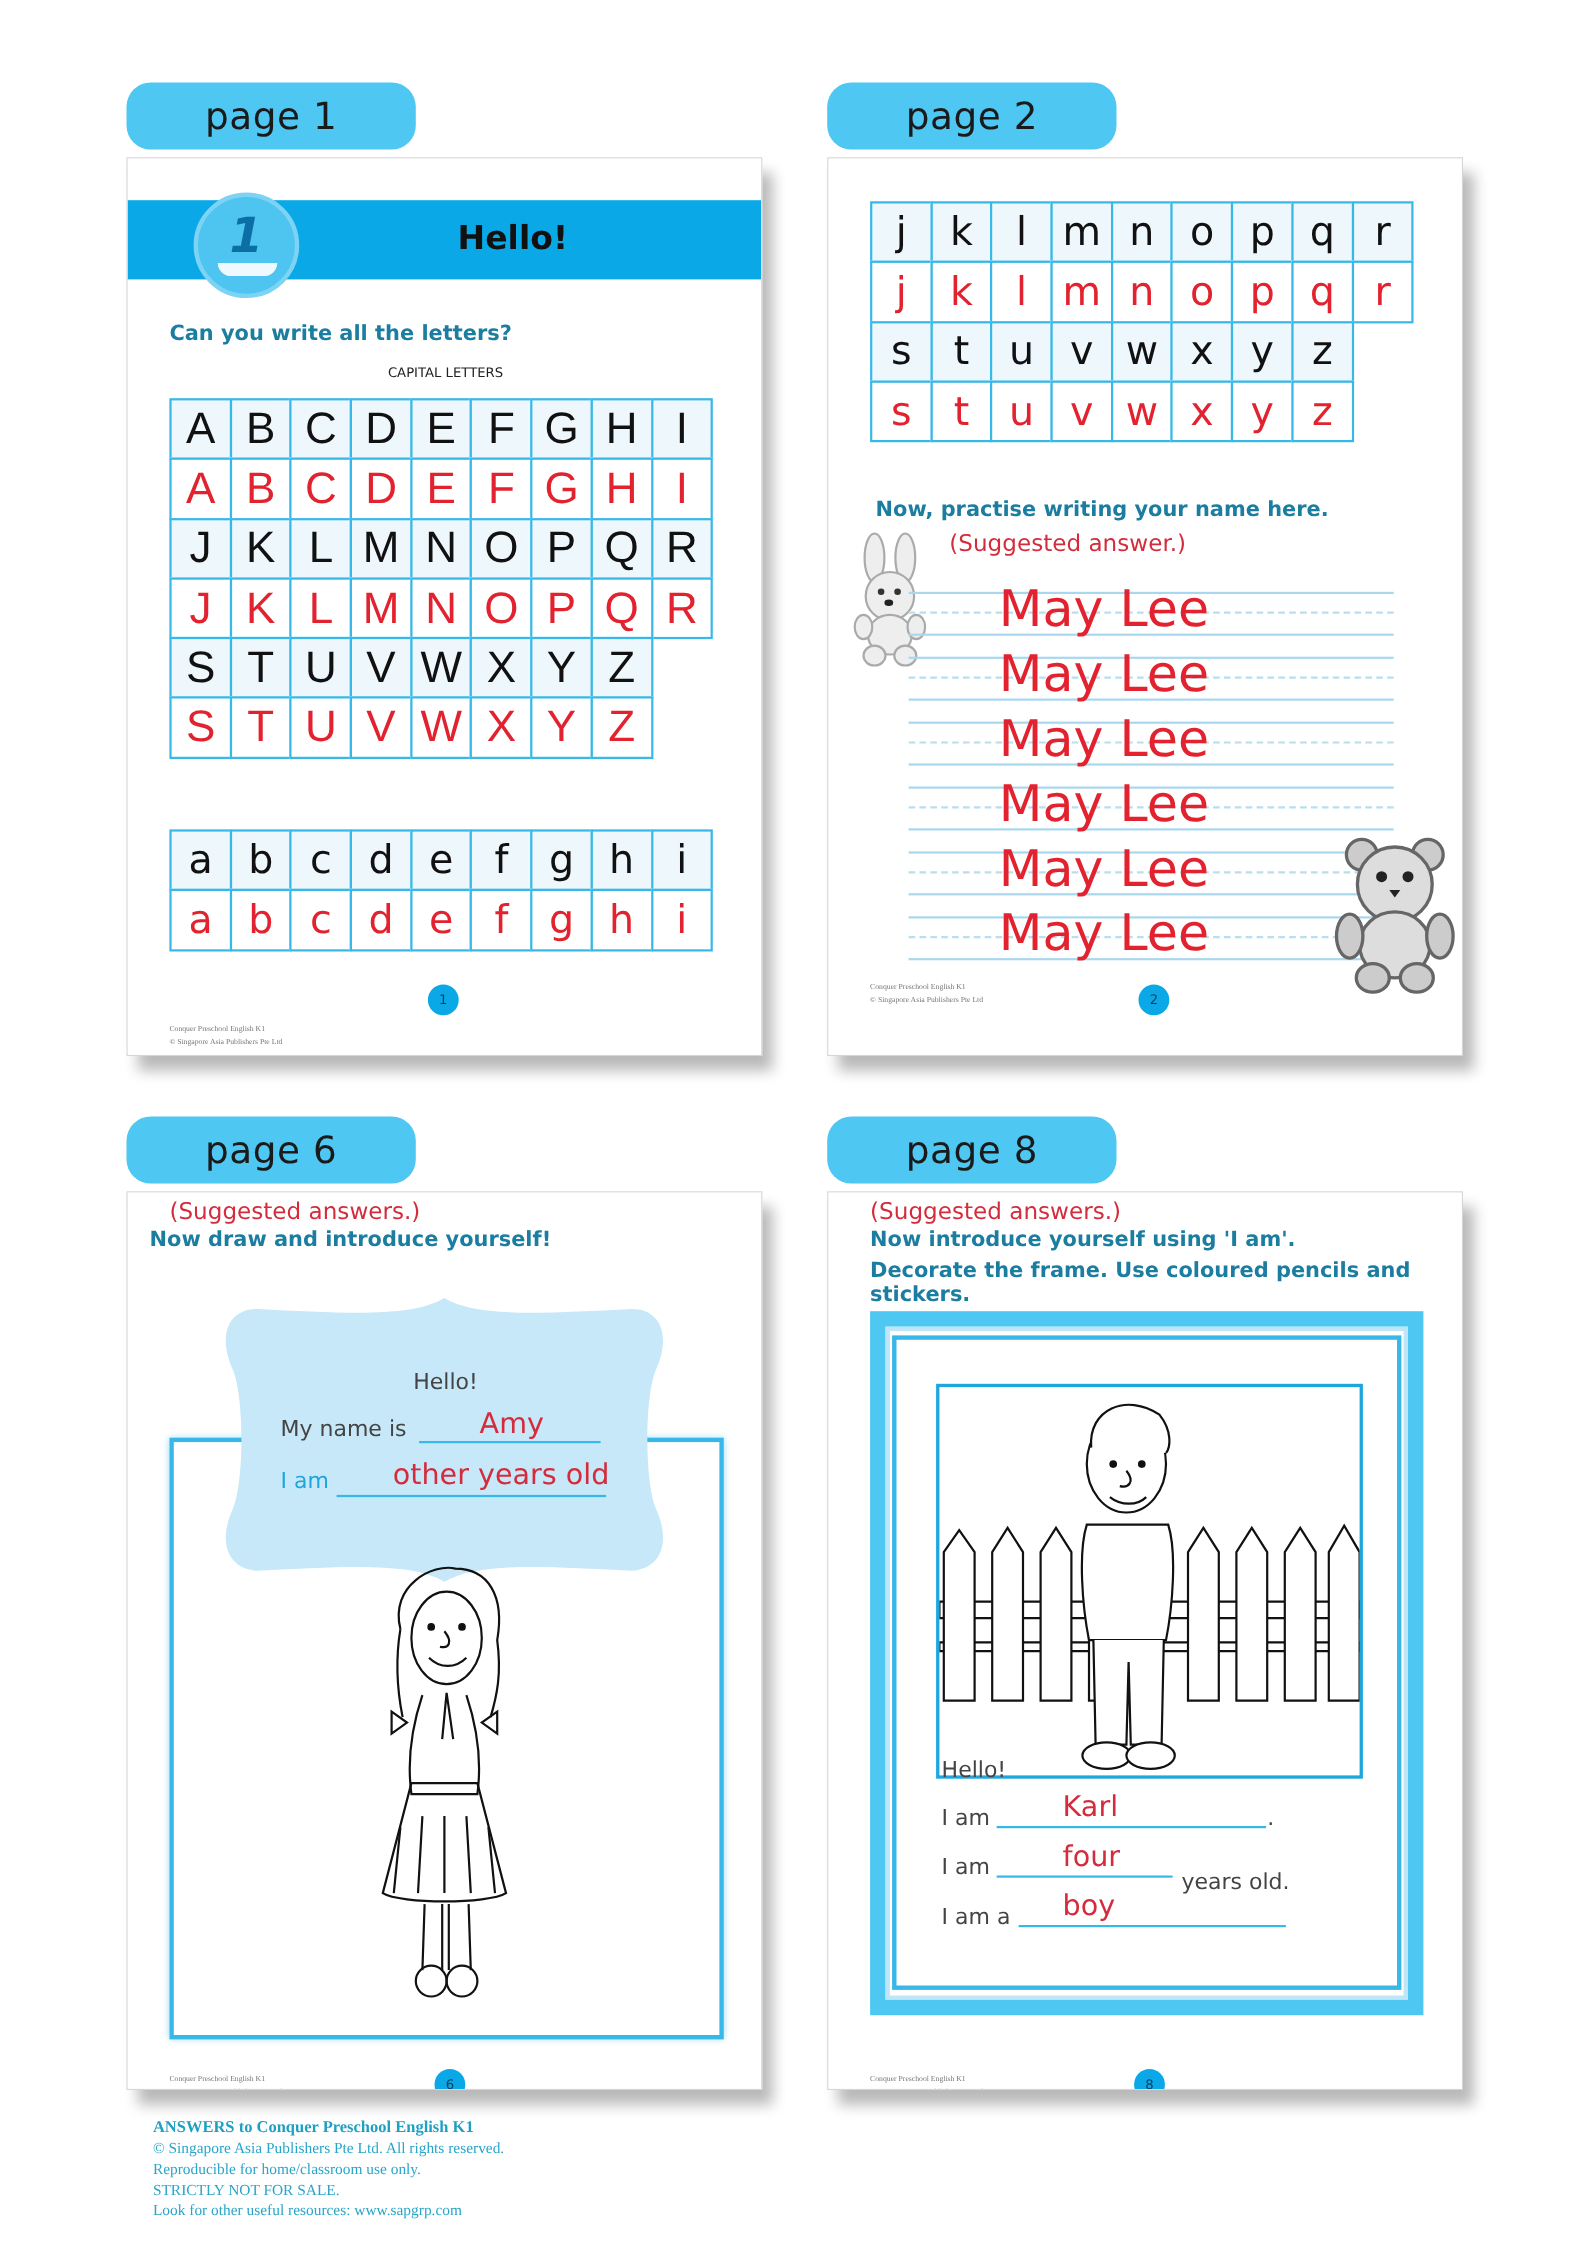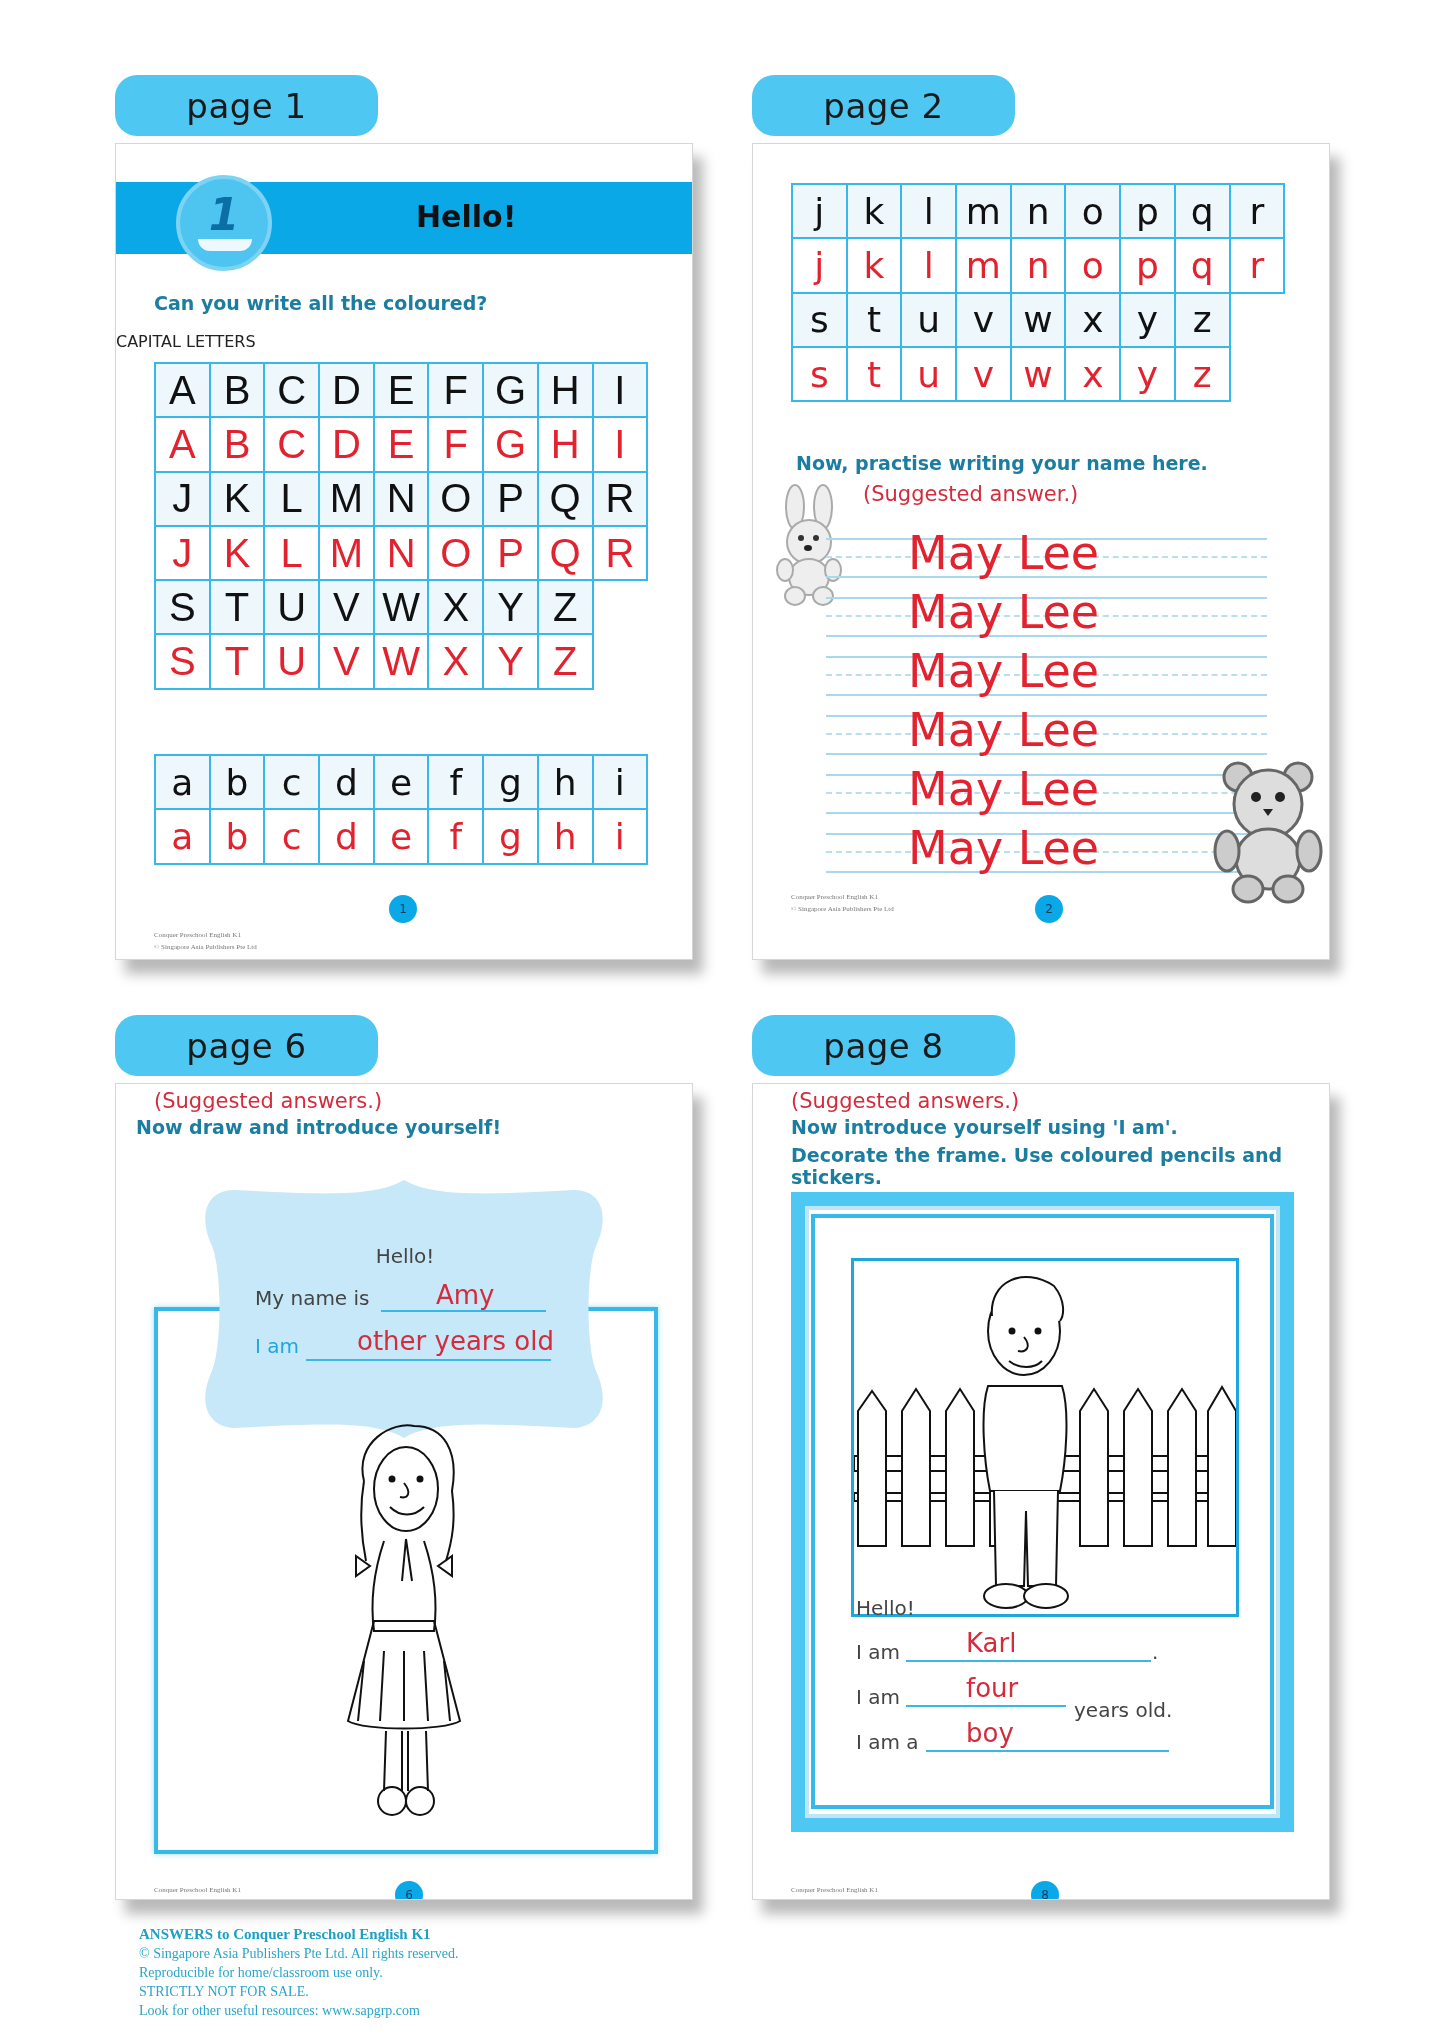--- a/index.html
+++ b/index.html
@@ -20,21 +20,21 @@
   .band { position: absolute; left: 0; right: 0; top: 38px; height: 72px; background: #0aa8e6; }
   .band-title { position: absolute; left: 300px; top: 17px; font-size: 30px; font-weight: bold; color: #111; }
   .unit-circle { position: absolute; left: 60px; top: 31px; width: 96px; height: 96px; border-radius: 50%;
                  background: #4ec4f0; border: 4px solid #7dd3f4; }
   .unit-num { position: absolute; left: 0; right: 0; top: 10px; text-align: center; font-size: 44px;
               font-weight: bold; color: #0b6fa6; font-style: italic; }
   .unit-smile { position: absolute; left: 18px; top: 60px; width: 54px; height: 12px; border-radius: 0 0 30px 30px;
                 background: #eef9ff; }
 
   .instr { position: absolute; font-size: 19px; font-weight: bold; color: #1b7da0; }
-  .sub-label { position: absolute; font-size: 16px; color: #222; }
+  .sub-label { position: absolute; font-size: 12px; color: #222; text-align: center; }
   .suggest { position: absolute; font-size: 21px; color: #d42c3c; }
 
   
   .grid { position: absolute; }
   .grow { display: flex; }
   .gcell { width: 56.7px; height: 56.3px; border: 2px solid #37b8e8; margin-right: -2px; margin-bottom: -2px;
            display: flex; align-items: center; justify-content: center; font-family: "Liberation Sans", sans-serif;
            font-size: 40px; }
   .gcell.model { background: #eef7fc; color: #111; }
   .gcell.ans { background: #fff; color: #e2232f; }
@@ -84,21 +84,21 @@
   </div>
 
 <div class="card" style="left:115px; top:143px;">
   <div class="band">
     <div class="band-title">Hello!</div>
   </div>
   <div class="unit-circle">
     <div class="unit-num">1</div>
     <div class="unit-smile"></div>
   </div>
-  <div class="instr" style="left:38px; top:148px;">Can you write all the coloured?</div>
+  <div class="instr" style="left:38px; top:148px;">Can you write all the letters?</div>
   <div class="sub-label" style="left:0; width:578px; top:188px;">CAPITAL LETTERS</div>
 
   <div class="grid" id="cap-grid" style="left:38px; top:218px;">
       <div class="grow">
         <div class="gcell model">A</div>
         <div class="gcell model">B</div>
         <div class="gcell model">C</div>
         <div class="gcell model">D</div>
         <div class="gcell model">E</div>
         <div class="gcell model">F</div>

